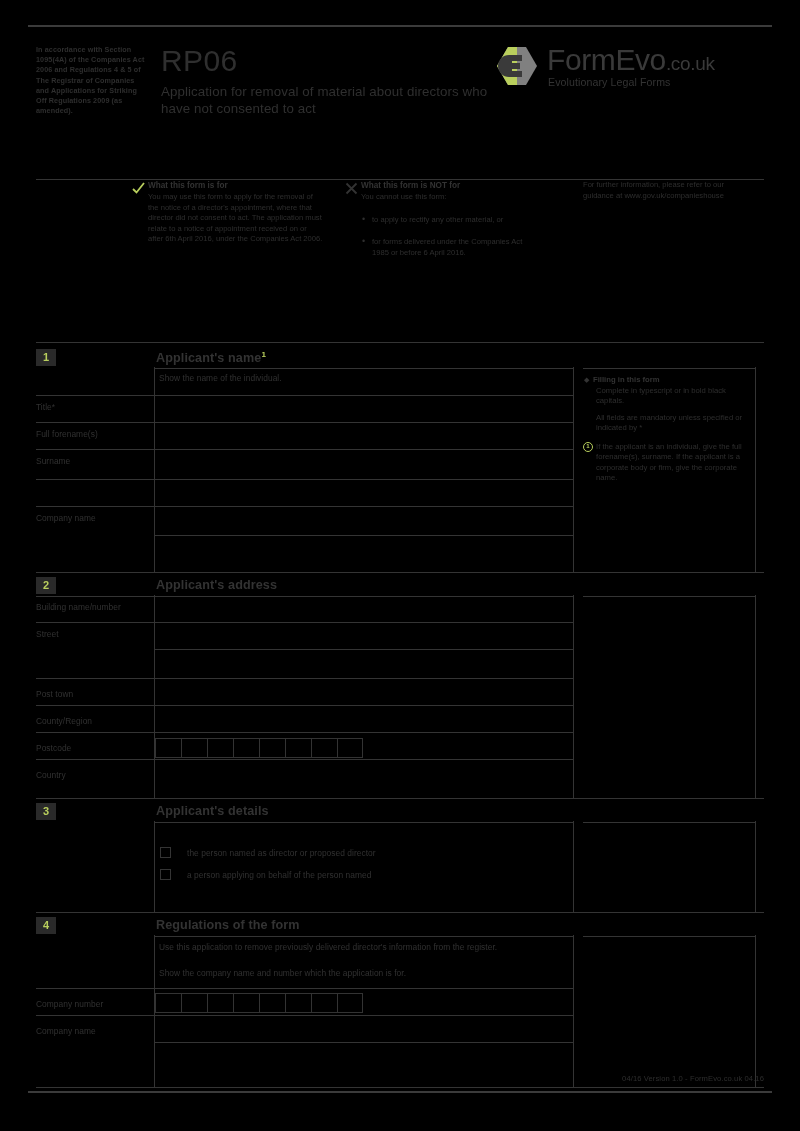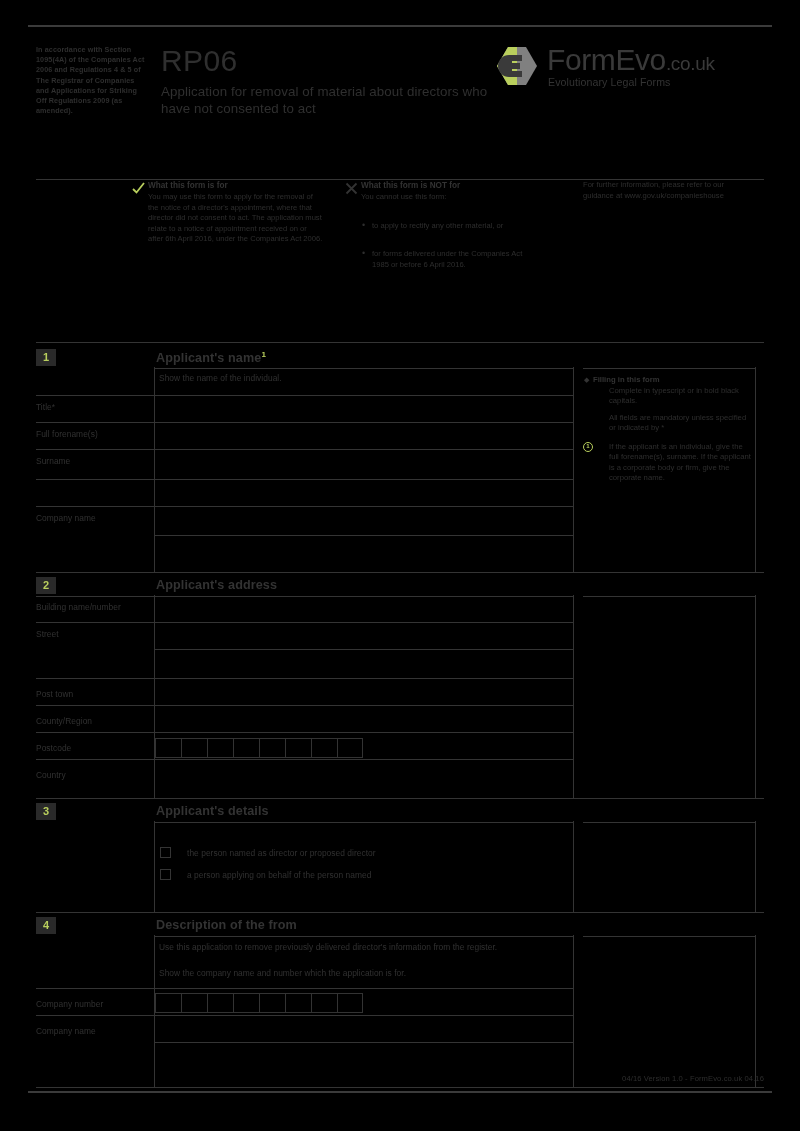--- a/index.html
+++ b/index.html
@@ -123,21 +123,21 @@
   }
   .info p { margin: 0; }
   .info ul {
     margin: 0;
     padding: 0;
     list-style: none;
   }
   .info li {
     position: relative;
     padding-left: 11px;
-    margin-top: 18px;
+    margin-top: 12px;
   }
   .info li:before {
     content: "\2022";
     position: absolute;
     left: 1px; top: -1px;
     font-size: 9px;
     color: #2e2e2e;
   }
   .icon-tick, .icon-cross {
     position: absolute;
@@ -222,21 +222,21 @@
     position: absolute; left: -1px; top: 0px;
     width: 8px; height: 8px;
     border: 1px solid #b9cf5d;
     border-radius: 50%;
     color: #b9cf5d;
     font-size: 6px;
     line-height: 7px;
     text-align: center;
     font-weight: bold;
   }
-  .guide p { margin: 0 0 6px 16px; }
+  .guide p { margin: 0 0 6px 3px; }
   .guide p:last-child { margin-bottom: 0; }
 
   .footer {
     position: absolute;
     right: 8px;
     bottom: 8px;
     font-size: 7.6px;
     color: #2e2e2e;
     letter-spacing: .1px;
   }
@@ -393,21 +393,21 @@
 
   <div class="cbox" style="left:132px; top:820px;"></div>
   <div class="lbl" style="left:159px; top:821px;">the person named as director or proposed director</div>
 
   <div class="cbox" style="left:132px; top:842px;"></div>
   <div class="lbl" style="left:159px; top:843px;">a person applying on behalf of the person named</div>
 
   <div class="rule" style="left:8px; top:885px; width:728px;"></div>
 
   <div class="sec-num" style="left:8px; top:890px;">4</div>
-  <div class="sec-title" style="left:128px; top:891px;">Description of the from</div>
+  <div class="sec-title" style="left:128px; top:891px;">Regulations of the form</div>
 
   <div class="vrule" style="left:126px; top:908px; height:152px;"></div>
   <div class="vrule" style="left:545px; top:908px; height:152px;"></div>
   <div class="vrule" style="left:727px; top:908px; height:152px;"></div>
   <div class="rule" style="left:555px; top:909px; width:172px;"></div>
   <div class="rule" style="left:126px; top:909px; width:419px;"></div>
 
   <div class="hint" style="left:131px; top:915px; width:405px;">Use this application to remove previously delivered director's information from the register.</div>
   <div class="hint" style="left:131px; top:941px; width:405px;">Show the company name and number which the application is for.</div>
 

